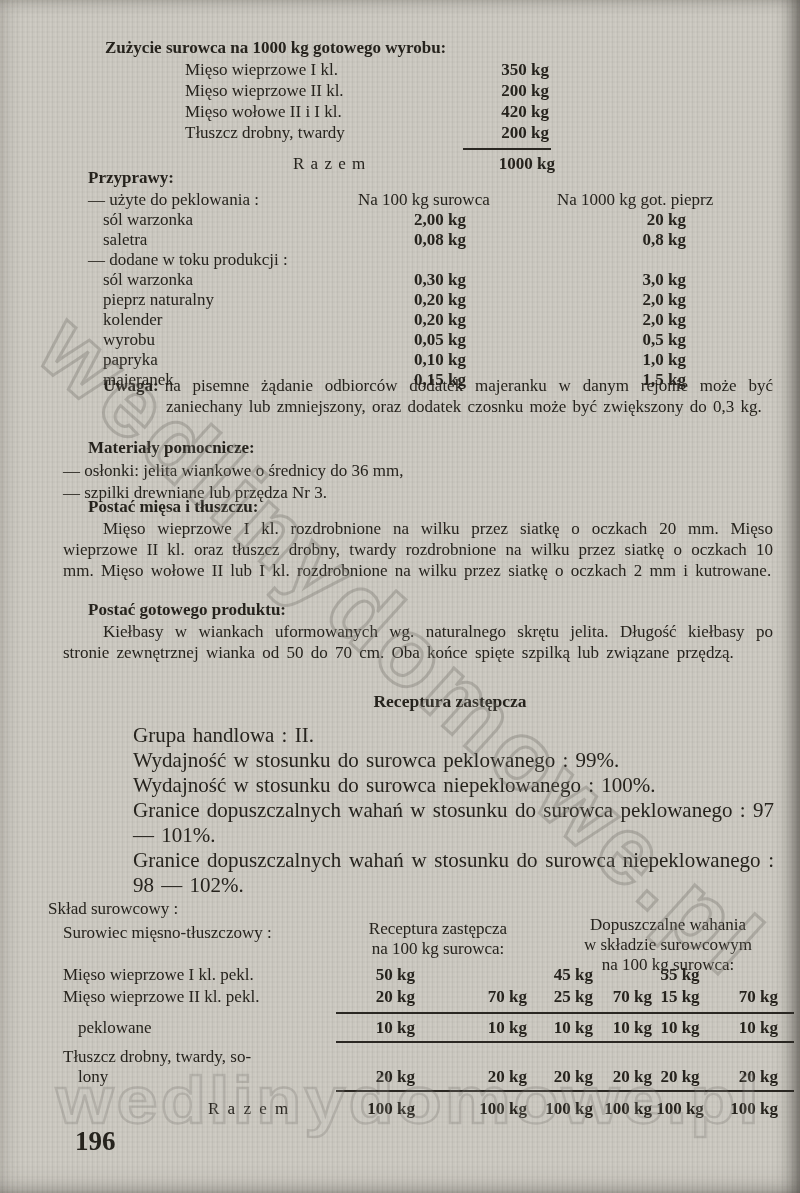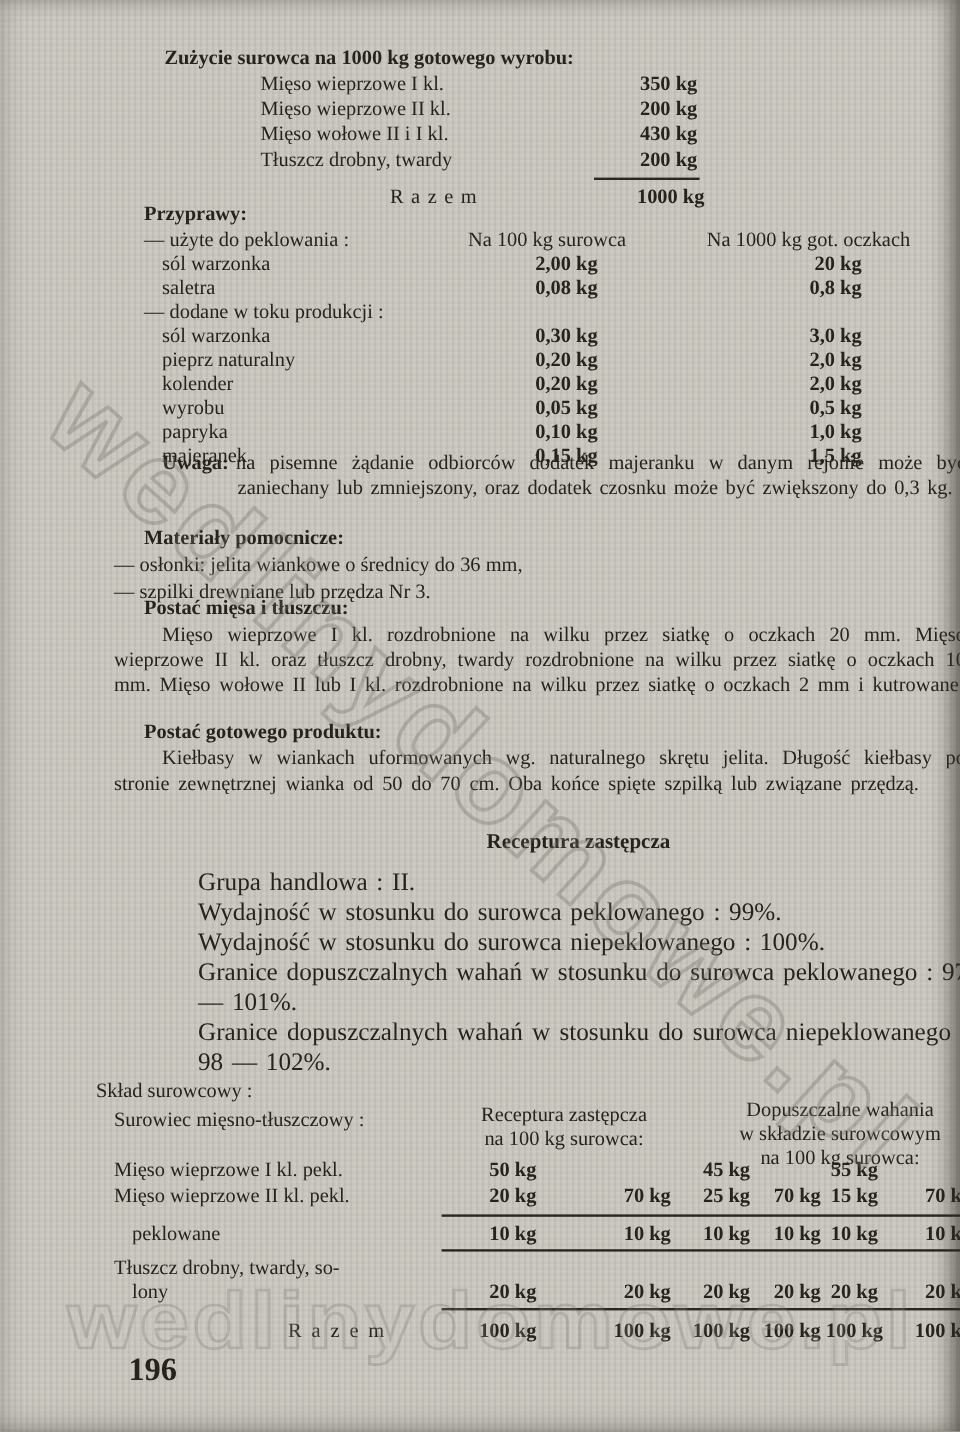--- a/index.html
+++ b/index.html
@@ -16,21 +16,21 @@
       repeating-linear-gradient(0deg,rgba(0,0,0,.015) 0 2px,rgba(255,255,255,.02) 2px 5px);
   }
   .vignette{
     position:absolute;inset:0;pointer-events:none;z-index:7;
     box-shadow:
       inset -14px 0 18px -8px rgba(50,48,43,.65),
       inset 0 -12px 28px -14px rgba(70,66,60,.40),
       inset 10px 0 34px -24px rgba(70,66,60,.40),
       inset 0 10px 30px -24px rgba(70,66,60,.30);
   }
-  .content{position:absolute;inset:0;z-index:3;margin-left:32px;}
+  .content{position:absolute;inset:0;z-index:3;}
   .abs{position:absolute;left:0;width:100%;}
   .b{font-weight:700;}
   .row{position:relative;height:21px;}
 
   
   .u-heading{position:absolute;left:105px;top:0;font-weight:700;white-space:nowrap;}
   .u-rows{position:absolute;left:0;top:22px;width:100%;}
   .u-lbl{position:absolute;left:185px;white-space:nowrap;}
   .u-val{position:absolute;left:437px;width:112px;text-align:right;font-weight:700;}
   .u-rule{position:absolute;left:463px;width:88px;border-top:2px solid #2a2722;}
@@ -107,40 +107,40 @@
         <div class="row">
           <span class="u-lbl">Mięso wieprzowe I kl.</span>
           <span class="u-val">350 kg</span>
         </div>
         <div class="row">
           <span class="u-lbl">Mięso wieprzowe II kl.</span>
           <span class="u-val">200 kg</span>
         </div>
         <div class="row">
           <span class="u-lbl">Mięso wołowe II i I kl.</span>
-          <span class="u-val">430 kg</span>
+          <span class="u-val">420 kg</span>
         </div>
         <div class="row">
           <span class="u-lbl">Tłuszcz drobny, twardy</span>
           <span class="u-val">200 kg</span>
         </div>
       </div>
       <div class="u-rule" style="top:110px;"></div>
       <div class="row" style="position:absolute;top:116px;width:100%;">
         <span class="u-total-lbl">R a z e m</span>
         <span class="u-val" style="left:443px;">1000 kg</span>
       </div>
     </div>
 
     <div class="abs" style="top:168px;">
       <div class="sp-glbl b" style="top:0;">Przyprawy:</div>
       <div class="sp-row" style="margin-top:22px;">
         <span class="sp-glbl" style="top:0;">— użyte do peklowania :</span>
         <span class="sp-h1">Na 100 kg surowca</span>
-        <span class="sp-h2">Na 1000 kg got. oczkach</span>
+        <span class="sp-h2">Na 1000 kg got. pieprz</span>
       </div>
       <div class="sp-row">
         <span class="sp-name">sól warzonka</span>
         <span class="sp-v1">2,00 kg</span>
         <span class="sp-v2">20  kg</span>
       </div>
       <div class="sp-row">
         <span class="sp-name">saletra</span>
         <span class="sp-v1">0,08 kg</span>
         <span class="sp-v2">0,8 kg</span>

